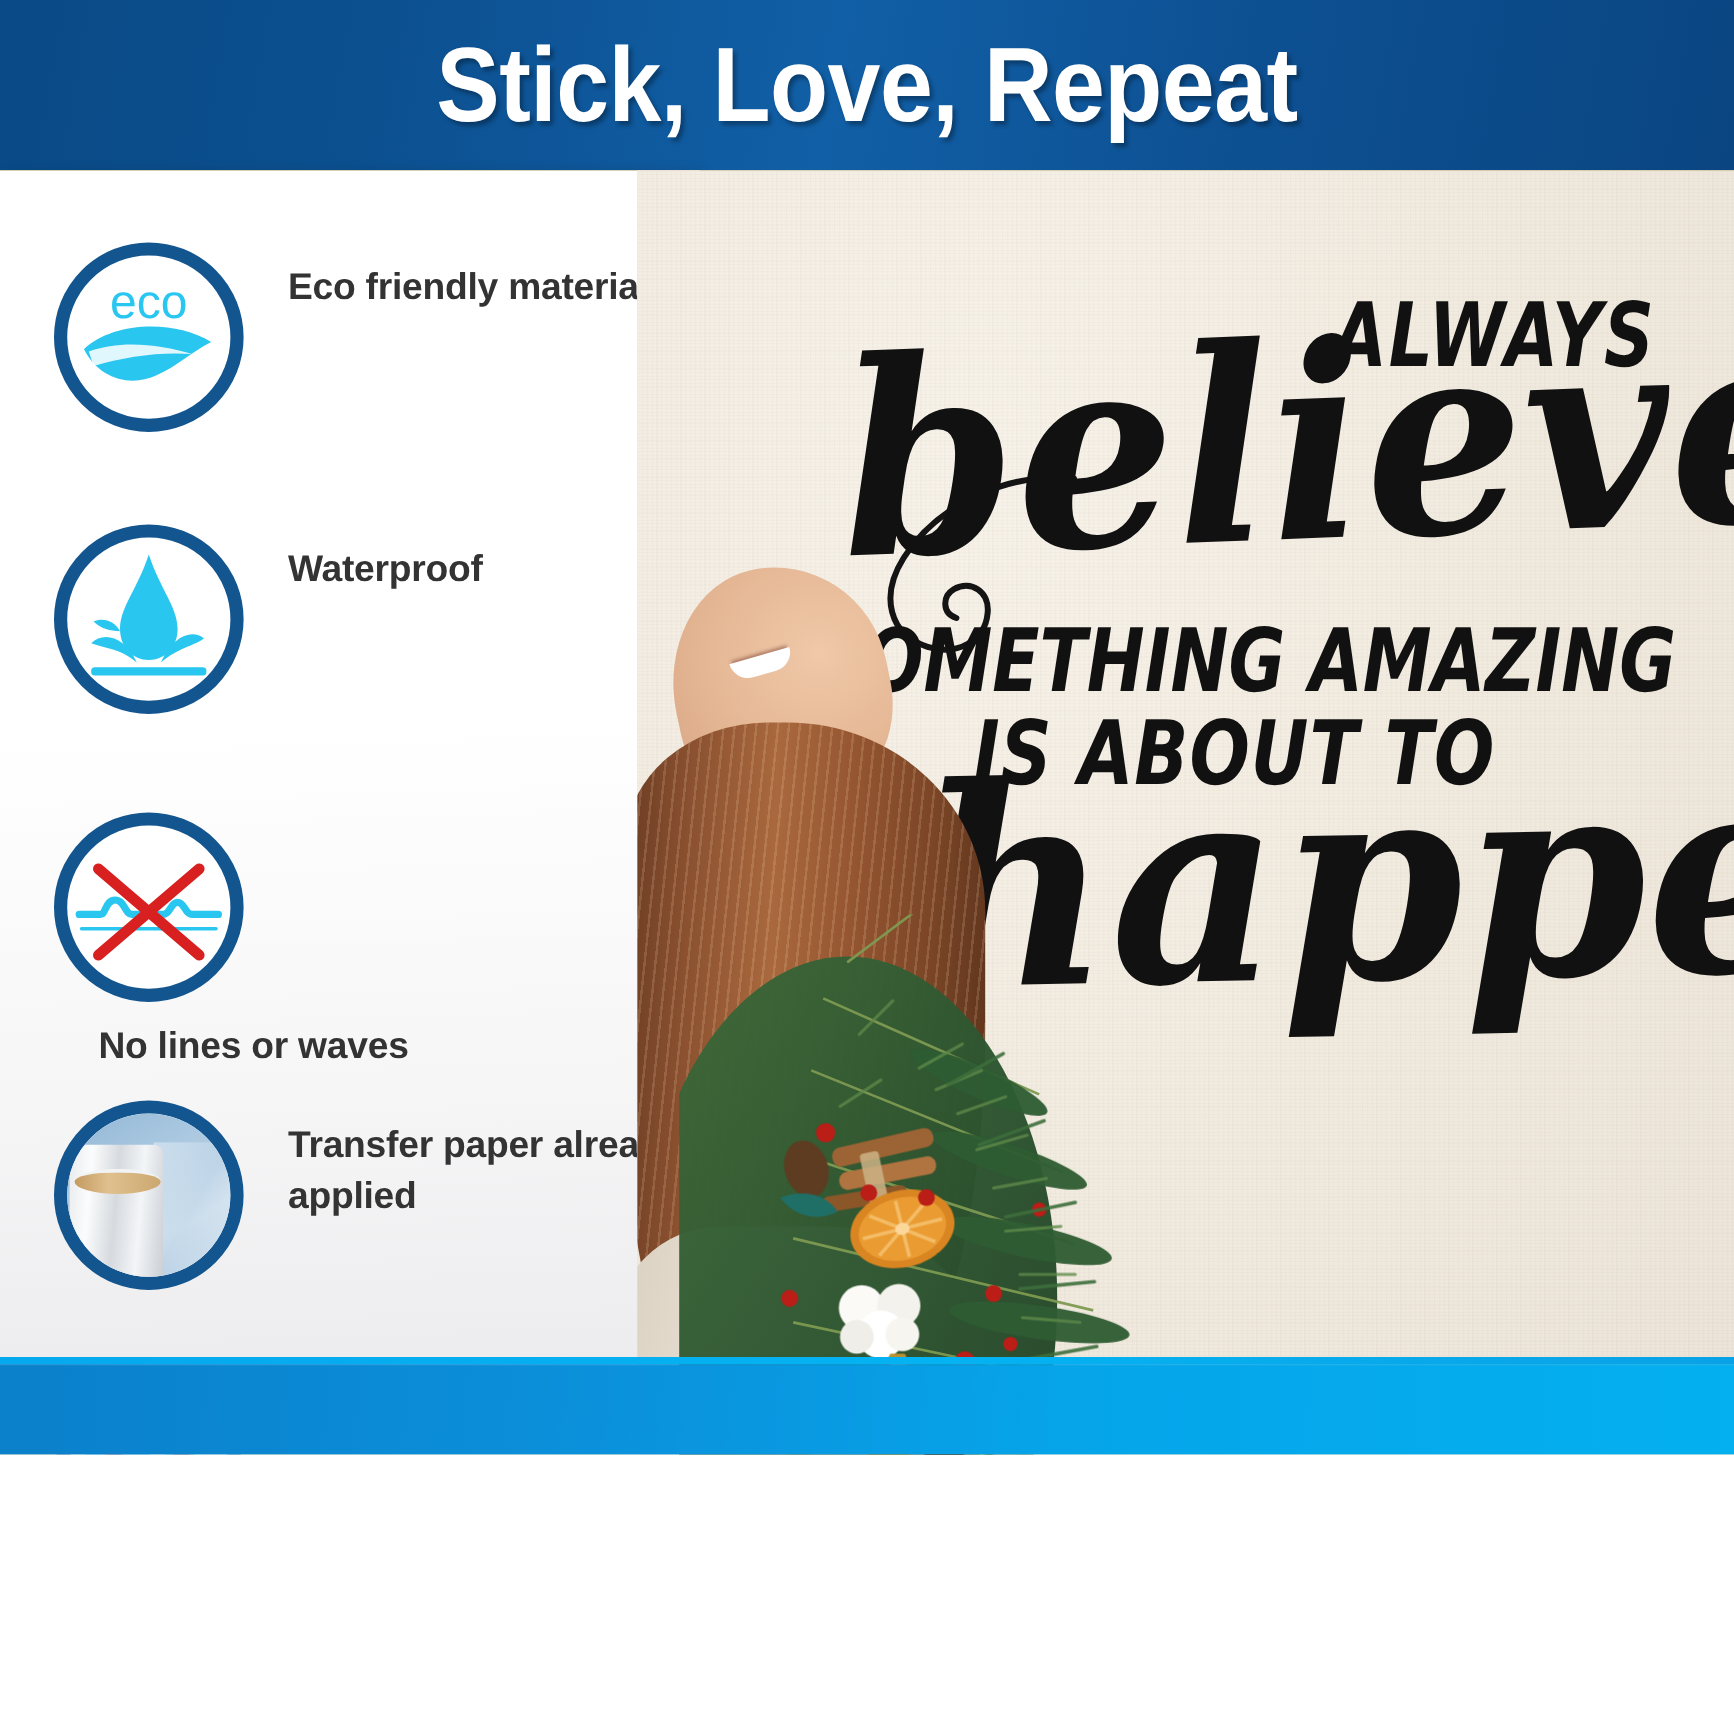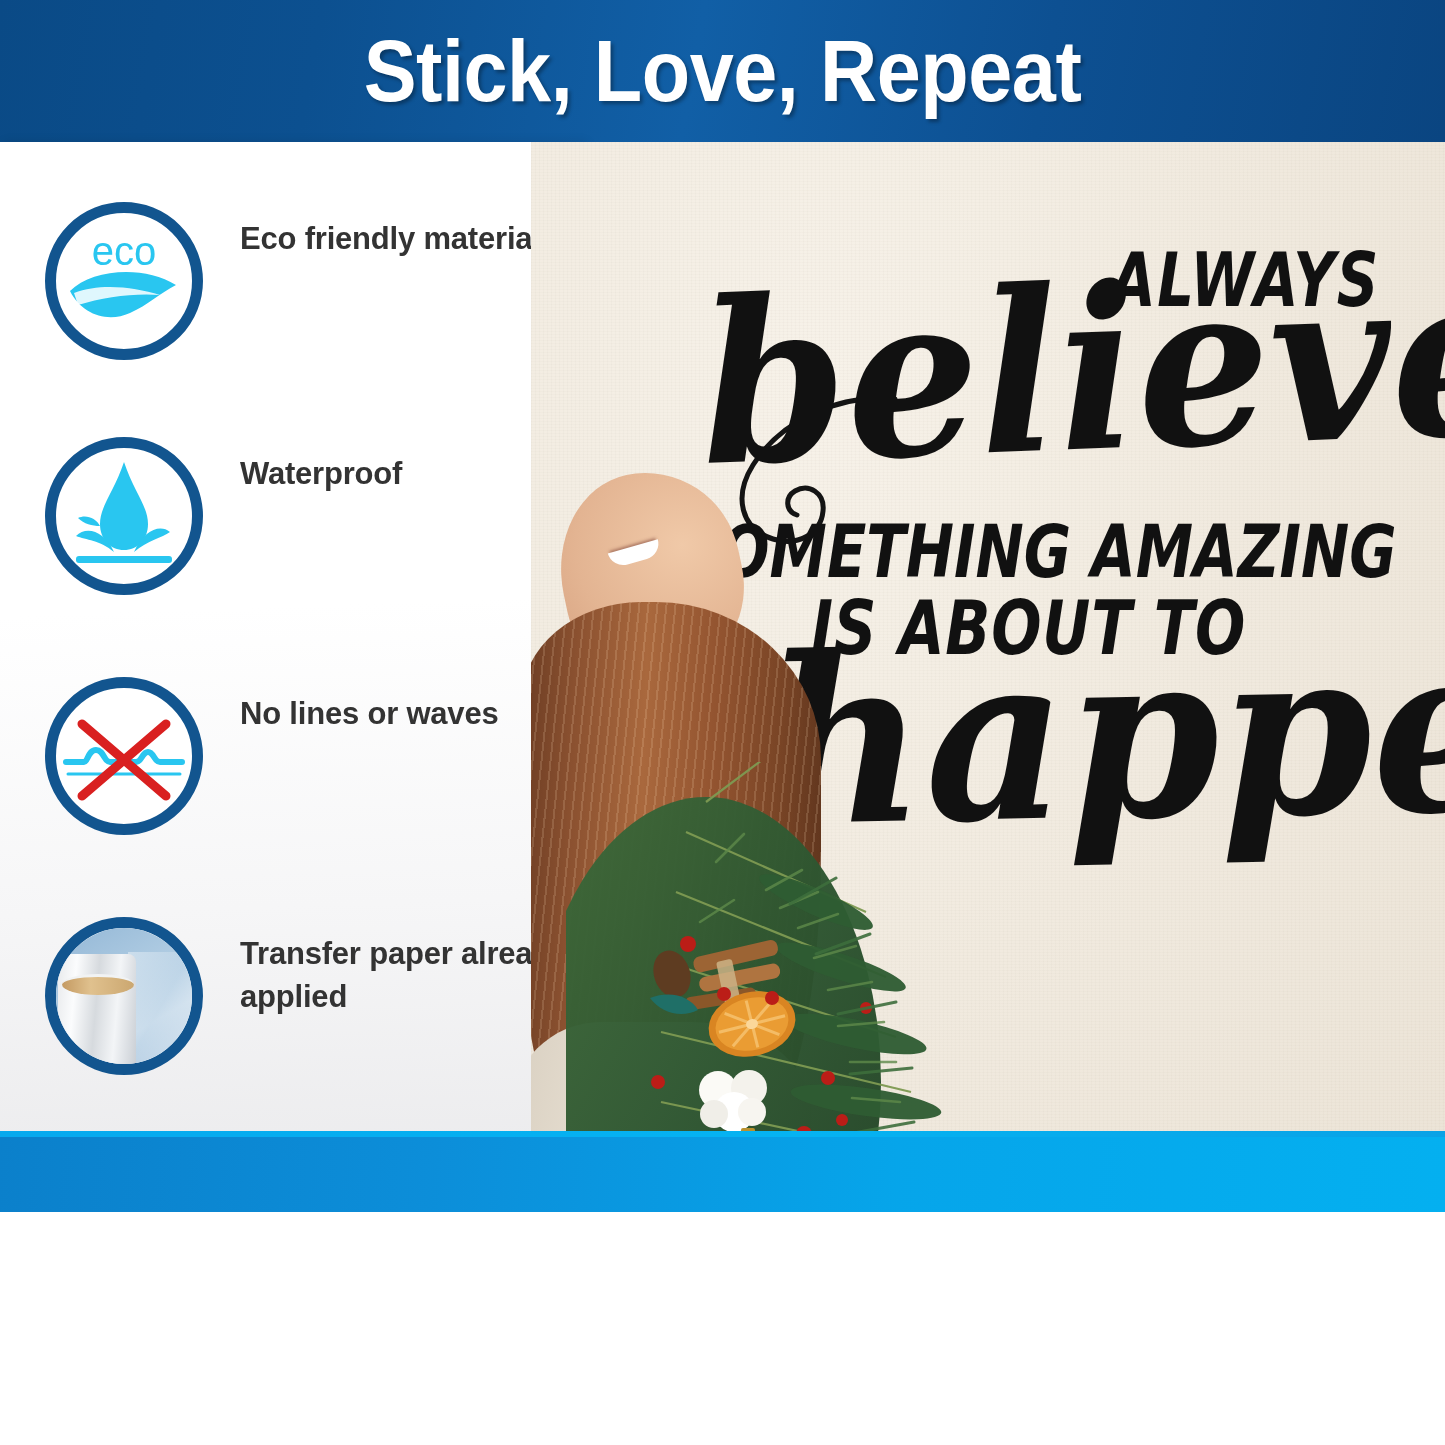--- a/index.html
+++ b/index.html
@@ -261,21 +261,21 @@
   }
   .feature-row {
     position: absolute;
     left: 45px;
     width: 530px;
     display: flex;
     align-items: flex-start;
   }
   .feature-row.r0 { top: 60px; }
   .feature-row.r1 { top: 295px; }
-  .feature-row.r2 { top: 535px; }
+  .feature-row.r2 { top: 535px; flex-direction: column; }
   .feature-row.r3 { top: 775px; }
   .feature-row.r4 { top: 1010px; }
 
   .icon-circle {
     position: relative;
     flex: 0 0 auto;
     width: 158px;
     height: 158px;
     border-radius: 50%;
     border: 11px solid #12558f;

